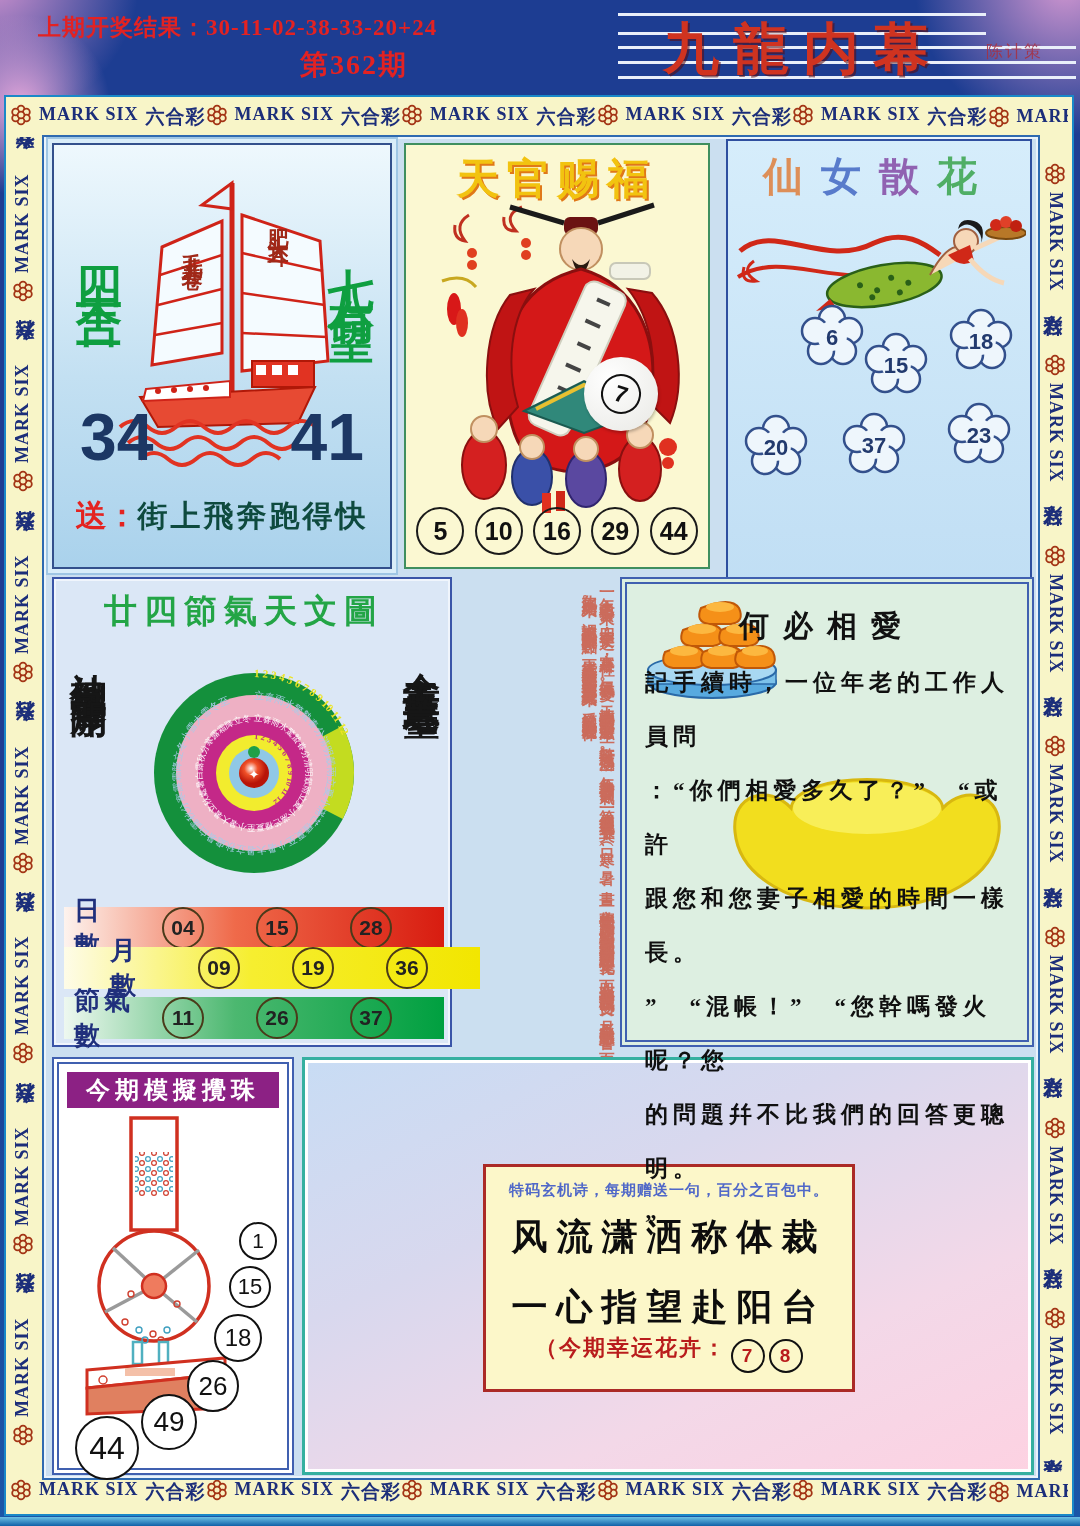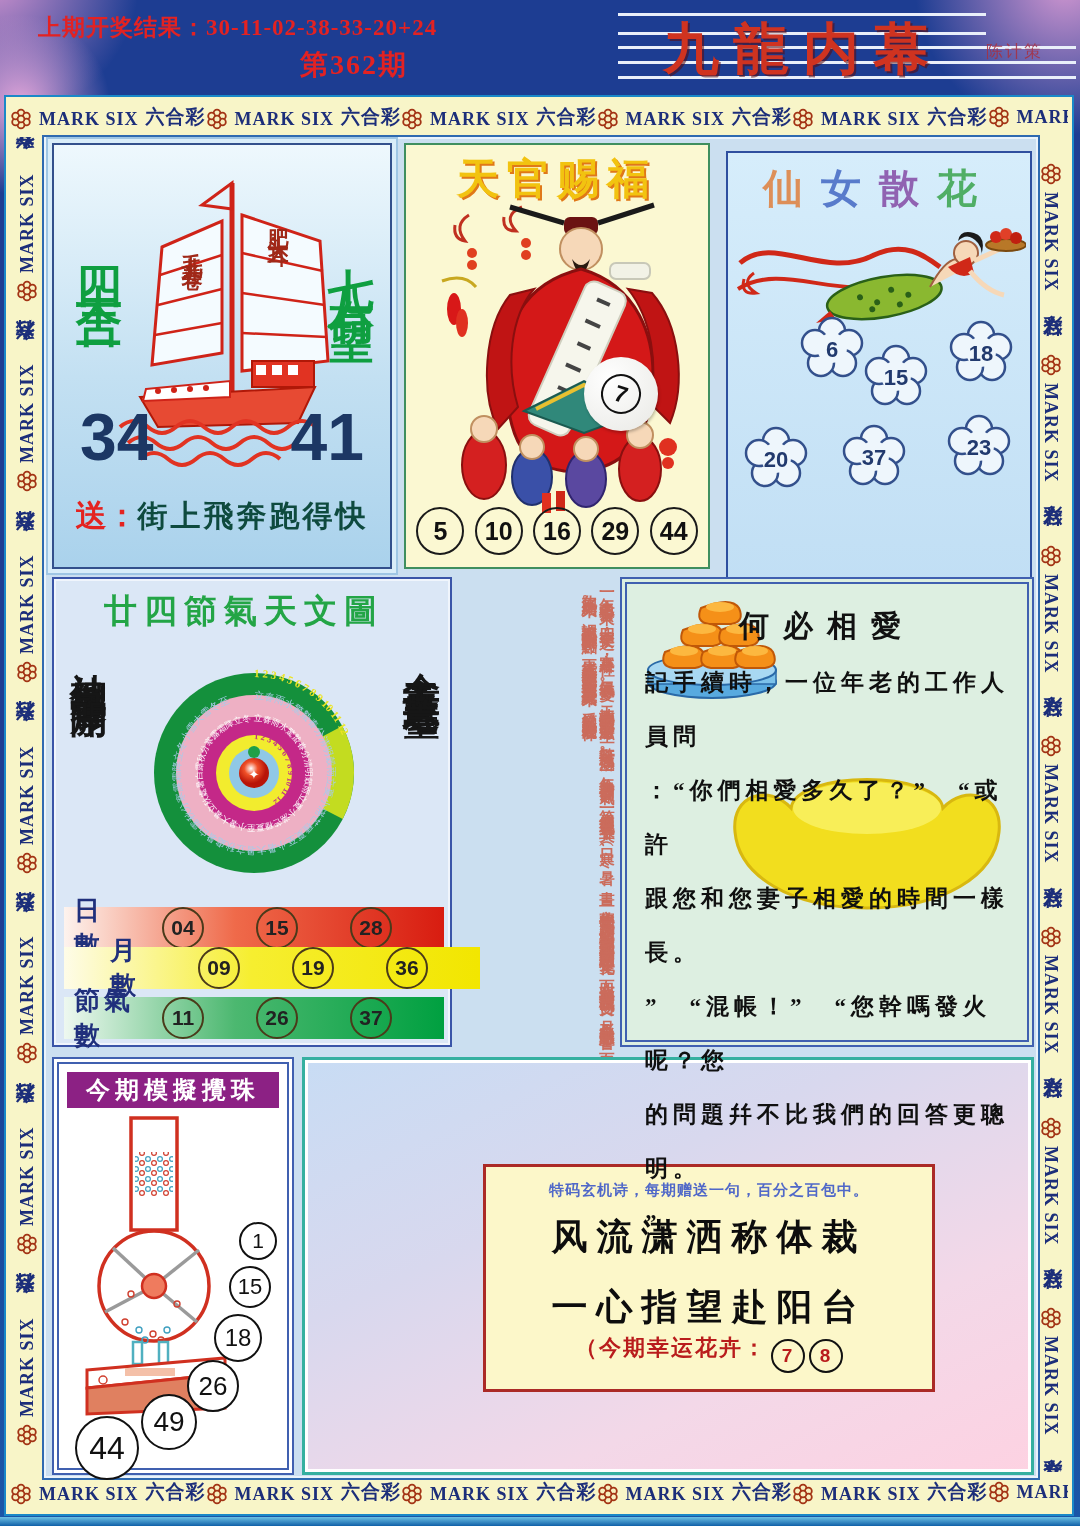--- a/index.html
+++ b/index.html
@@ -19,21 +19,21 @@
   .signature{position:absolute;left:986px;top:40px;color:#a83040;font-size:17px;letter-spacing:2px;z-index:2;opacity:.85;}
   
   .frame{position:absolute;left:4px;top:95px;width:1070px;height:1421px;background:#f8f5c8;
          border:2px solid #1a88c8;box-sizing:border-box;}
   .edge-bottom{position:absolute;left:0;bottom:0;width:100%;height:9px;background:linear-gradient(180deg,#6cc0e4,#1060a8);}
   .border-strip{position:absolute;display:flex;align-items:center;justify-content:space-around;overflow:hidden;}
   .bs-top{left:4px;top:2px;right:4px;height:36px;}
   .bs-bottom{left:4px;bottom:4px;right:4px;height:36px;}
   .bs-left{left:2px;top:40px;bottom:42px;width:34px;writing-mode:vertical-rl;transform:rotate(180deg);}
   .bs-right{right:2px;top:40px;bottom:42px;width:34px;writing-mode:vertical-rl;}
-  .bp-unit{display:inline-flex;align-items:flex-end;gap:7px;white-space:nowrap;}
+  .bp-unit{display:inline-flex;align-items:flex-start;gap:7px;white-space:nowrap;}
   .bp-text{color:#1c2e7a;font-weight:bold;font-size:18px;letter-spacing:1px;font-family:"Liberation Serif",serif;}
   .bp-text.cn{font-size:19px;}
   
   .content{position:absolute;left:36px;top:38px;width:998px;height:1345px;background:#cbdff0;
            border:2px solid #2f6ab0;box-shadow:inset 0 0 0 2px #eaf3fb;box-sizing:border-box;}
   .panel{position:absolute;box-sizing:border-box;}
   
   .ship-panel{left:8px;top:6px;width:340px;height:426px;background:linear-gradient(180deg,#eef8fd 0%,#c3e0f2 55%,#aad2ec 100%);
               border:2px solid #33508c;box-shadow:0 0 0 4px #d9edf9,0 0 0 6px #9fc6e4;}
   .vgreen{position:absolute;writing-mode:vertical-rl;color:#0f9f40;font-size:46px;font-weight:bold;letter-spacing:16px;line-height:1;}
@@ -47,21 +47,21 @@
   .tg-title{position:absolute;left:0;top:6px;width:100%;text-align:center;font-size:42px;font-weight:bold;letter-spacing:8px;
             color:#f2c310;text-shadow:2px 2px 0 #e07818;}
   .num-row{position:absolute;left:0;bottom:12px;width:100%;display:flex;justify-content:space-evenly;}
   .num-circle{width:44px;height:44px;border:2.5px solid #1a1a1a;border-radius:50%;display:flex;align-items:center;justify-content:center;
               font-size:25px;font-weight:bold;color:#111;font-family:"Liberation Sans",sans-serif;background:transparent;}
   .ball7{position:absolute;left:178px;top:212px;width:74px;height:74px;background:radial-gradient(circle at 35% 30%,#ffffff,#e8e8e4);
          border-radius:50%;box-shadow:1px 2px 3px rgba(0,0,0,.25);display:flex;align-items:center;justify-content:center;}
   .ball7 .inner{width:36px;height:36px;border:2.5px solid #111;border-radius:50%;display:flex;align-items:center;justify-content:center;
          font-size:23px;font-weight:bold;color:#111;font-family:"Liberation Sans",sans-serif;transform:rotate(18deg);}
   
-  .fy-panel{left:682px;top:14px;width:306px;height:515px;background:linear-gradient(180deg,#d6edfb 0%,#bddcf3 100%);border:2px solid #2f4f9f;}
+  .fy-panel{left:682px;top:2px;width:306px;height:515px;background:linear-gradient(180deg,#d6edfb 0%,#bddcf3 100%);border:2px solid #2f4f9f;}
   .fy-title{position:absolute;left:0;top:8px;width:100%;text-align:center;font-size:40px;font-weight:bold;letter-spacing:18px;opacity:.8;}
   .flower-num{position:absolute;width:68px;height:68px;}
   .flower-num text{font:bold 22px "Liberation Sans",sans-serif;fill:#223a6e;}
   .fy-msg-label{position:absolute;left:12px;bottom:22px;color:#e03030;font-size:27px;font-weight:bold;letter-spacing:2px;}
   .fy-msg{position:absolute;left:152px;bottom:14px;color:#1a2f6e;font-size:19px;font-weight:bold;font-style:italic;line-height:32px;letter-spacing:2px;}
   
   .solar-panel{left:8px;top:440px;width:400px;height:470px;background:#dbe7f6;border:2px solid #3a55a8;box-shadow:inset 0 0 0 2px #f0f5fc;}
   .solar-title{position:absolute;left:0;top:10px;width:96%;text-align:center;color:#23a546;font-size:33px;font-weight:bold;letter-spacing:7px;}
   .vblack{position:absolute;writing-mode:vertical-rl;color:#161616;font-size:37px;font-weight:bold;letter-spacing:5px;line-height:1;}
   .srow{position:absolute;left:10px;width:380px;height:42px;display:flex;align-items:center;}
@@ -85,21 +85,21 @@
   
   .mc-panel{left:8px;top:920px;width:242px;height:418px;background:#ffffff;border:2px solid #4060b0;}
   .mc-inner{position:absolute;inset:3px;border:2px solid #4060b0;background:#fff;}
   .mc-title{position:absolute;left:8px;top:8px;right:8px;height:36px;background:#8c2184;color:#fff;display:flex;align-items:center;justify-content:center;
             font-size:24px;font-weight:bold;letter-spacing:5px;}
   .mc-num{position:absolute;border:2.5px solid #111;border-radius:50%;display:flex;align-items:center;justify-content:center;
           color:#111;font-family:"Liberation Sans",sans-serif;background:#fff;}
   
   .poem-panel{left:258px;top:920px;width:732px;height:418px;border:3px solid #35b0a0;box-shadow:inset 0 0 0 3px #ffffff;
               background:linear-gradient(155deg,#c8dcf4 0%,#d8d8ee 35%,#f3d8e8 70%,#fdd2e2 100%);}
-  .poem-box{position:absolute;left:178px;top:104px;width:452px;height:228px;background:#fcf7c9;border:3px solid #ab2a26;box-sizing:border-box;}
+  .poem-box{position:absolute;left:178px;top:104px;width:372px;height:228px;background:#fcf7c9;border:3px solid #ab2a26;box-sizing:border-box;}
   .poem-intro{position:absolute;left:0;top:14px;width:100%;text-align:center;color:#5068c8;font-size:15px;font-weight:bold;letter-spacing:1px;}
   .poem-line{position:absolute;left:0;width:100%;text-align:center;color:#0d0d0d;font-size:36px;font-weight:bold;letter-spacing:9px;}
   .poem-footer{position:absolute;left:0;bottom:16px;width:100%;text-align:center;color:#b91c1c;font-size:22px;font-weight:bold;letter-spacing:2px;}
   .lucky-circ{display:inline-flex;width:30px;height:30px;border:2px solid #111;border-radius:50%;align-items:center;justify-content:center;
               font-size:19px;vertical-align:-7px;margin-left:4px;font-family:"Liberation Sans",sans-serif;}
 </style>
 </head>
 <body>
 
 <div class="page">

